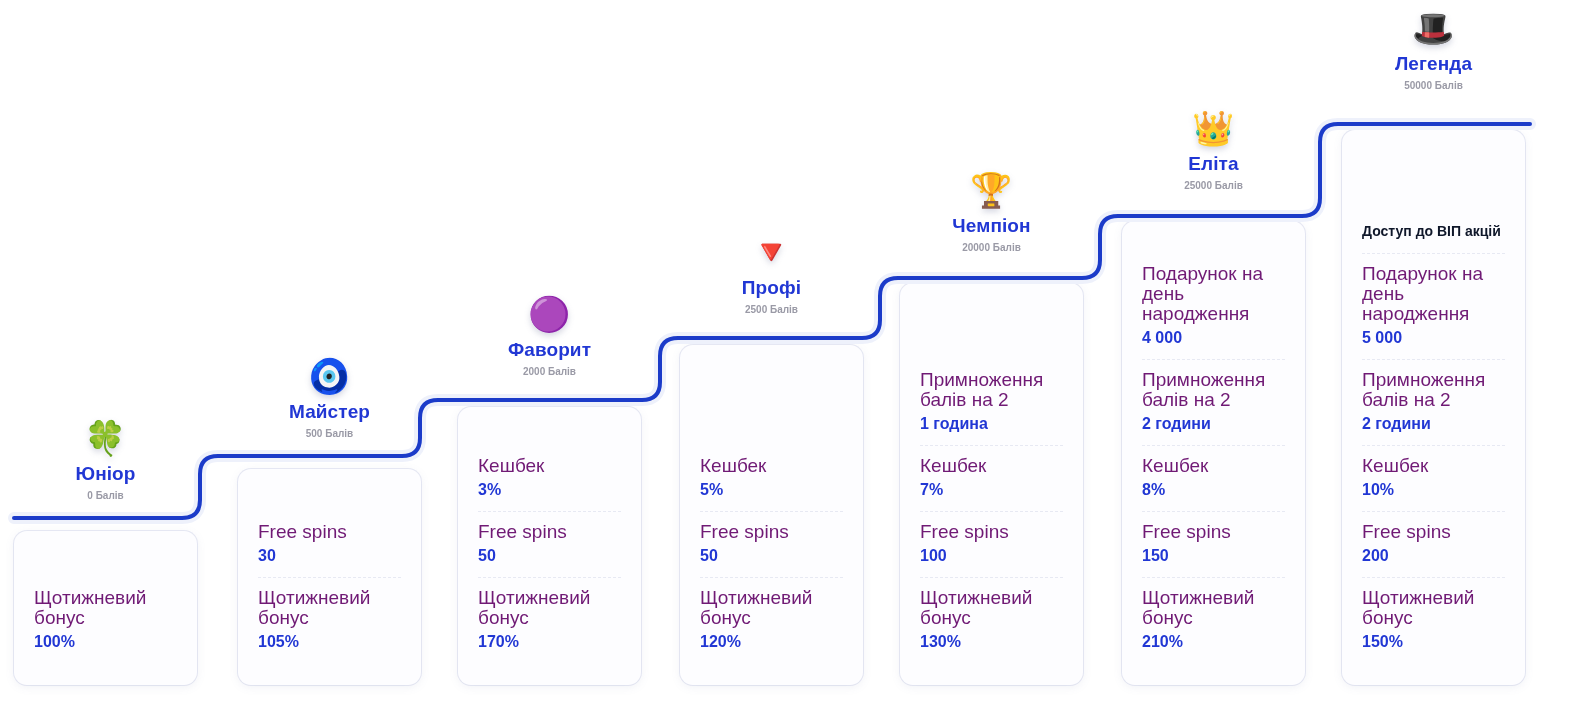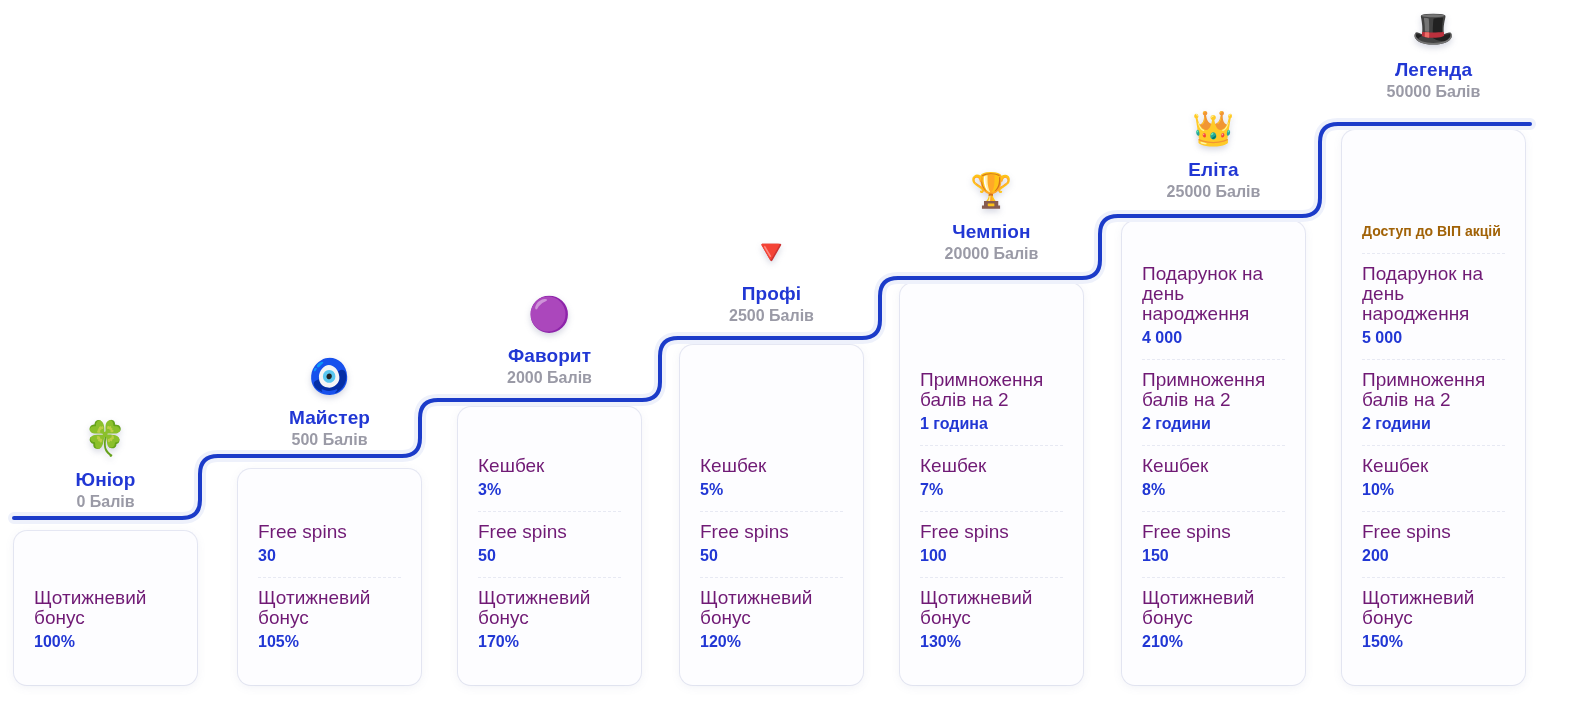--- a/index.html
+++ b/index.html
@@ -52,26 +52,26 @@
     filter: drop-shadow(0 3px 3px rgba(60,70,120,0.22));
   }
 
   .tier-title {
     display: block;
     font-size: 19px;
     font-weight: 700;
     color: #2137d4;
     letter-spacing: 0.1px;
     line-height: 24px;
-    margin-top: 8px;
+    margin-top: 2px;
   }
 
   .tier-points {
     display: block;
-    font-size: 16px;
+    font-size: 10px;
     font-weight: 700;
     color: #9a9aa6;
     line-height: 18px;
     margin-top: 1px;
   }
 
   
   .tier-card {
     position: absolute;
     left: 0;
@@ -111,21 +111,21 @@
     display: block;
     font-size: 16px;
     line-height: 21px;
     color: #2137d4;
     font-weight: 600;
     margin-top: 3px;
   }
 
   
   .benefit-row.accent .benefit-label {
-    color: #a16207;
+    color: #0f172a;
     font-weight: 600;
     font-size: 14px;
     line-height: 21px;
   }
 </style>
 </head>
 <body>
 
 <div id="stage">
 

